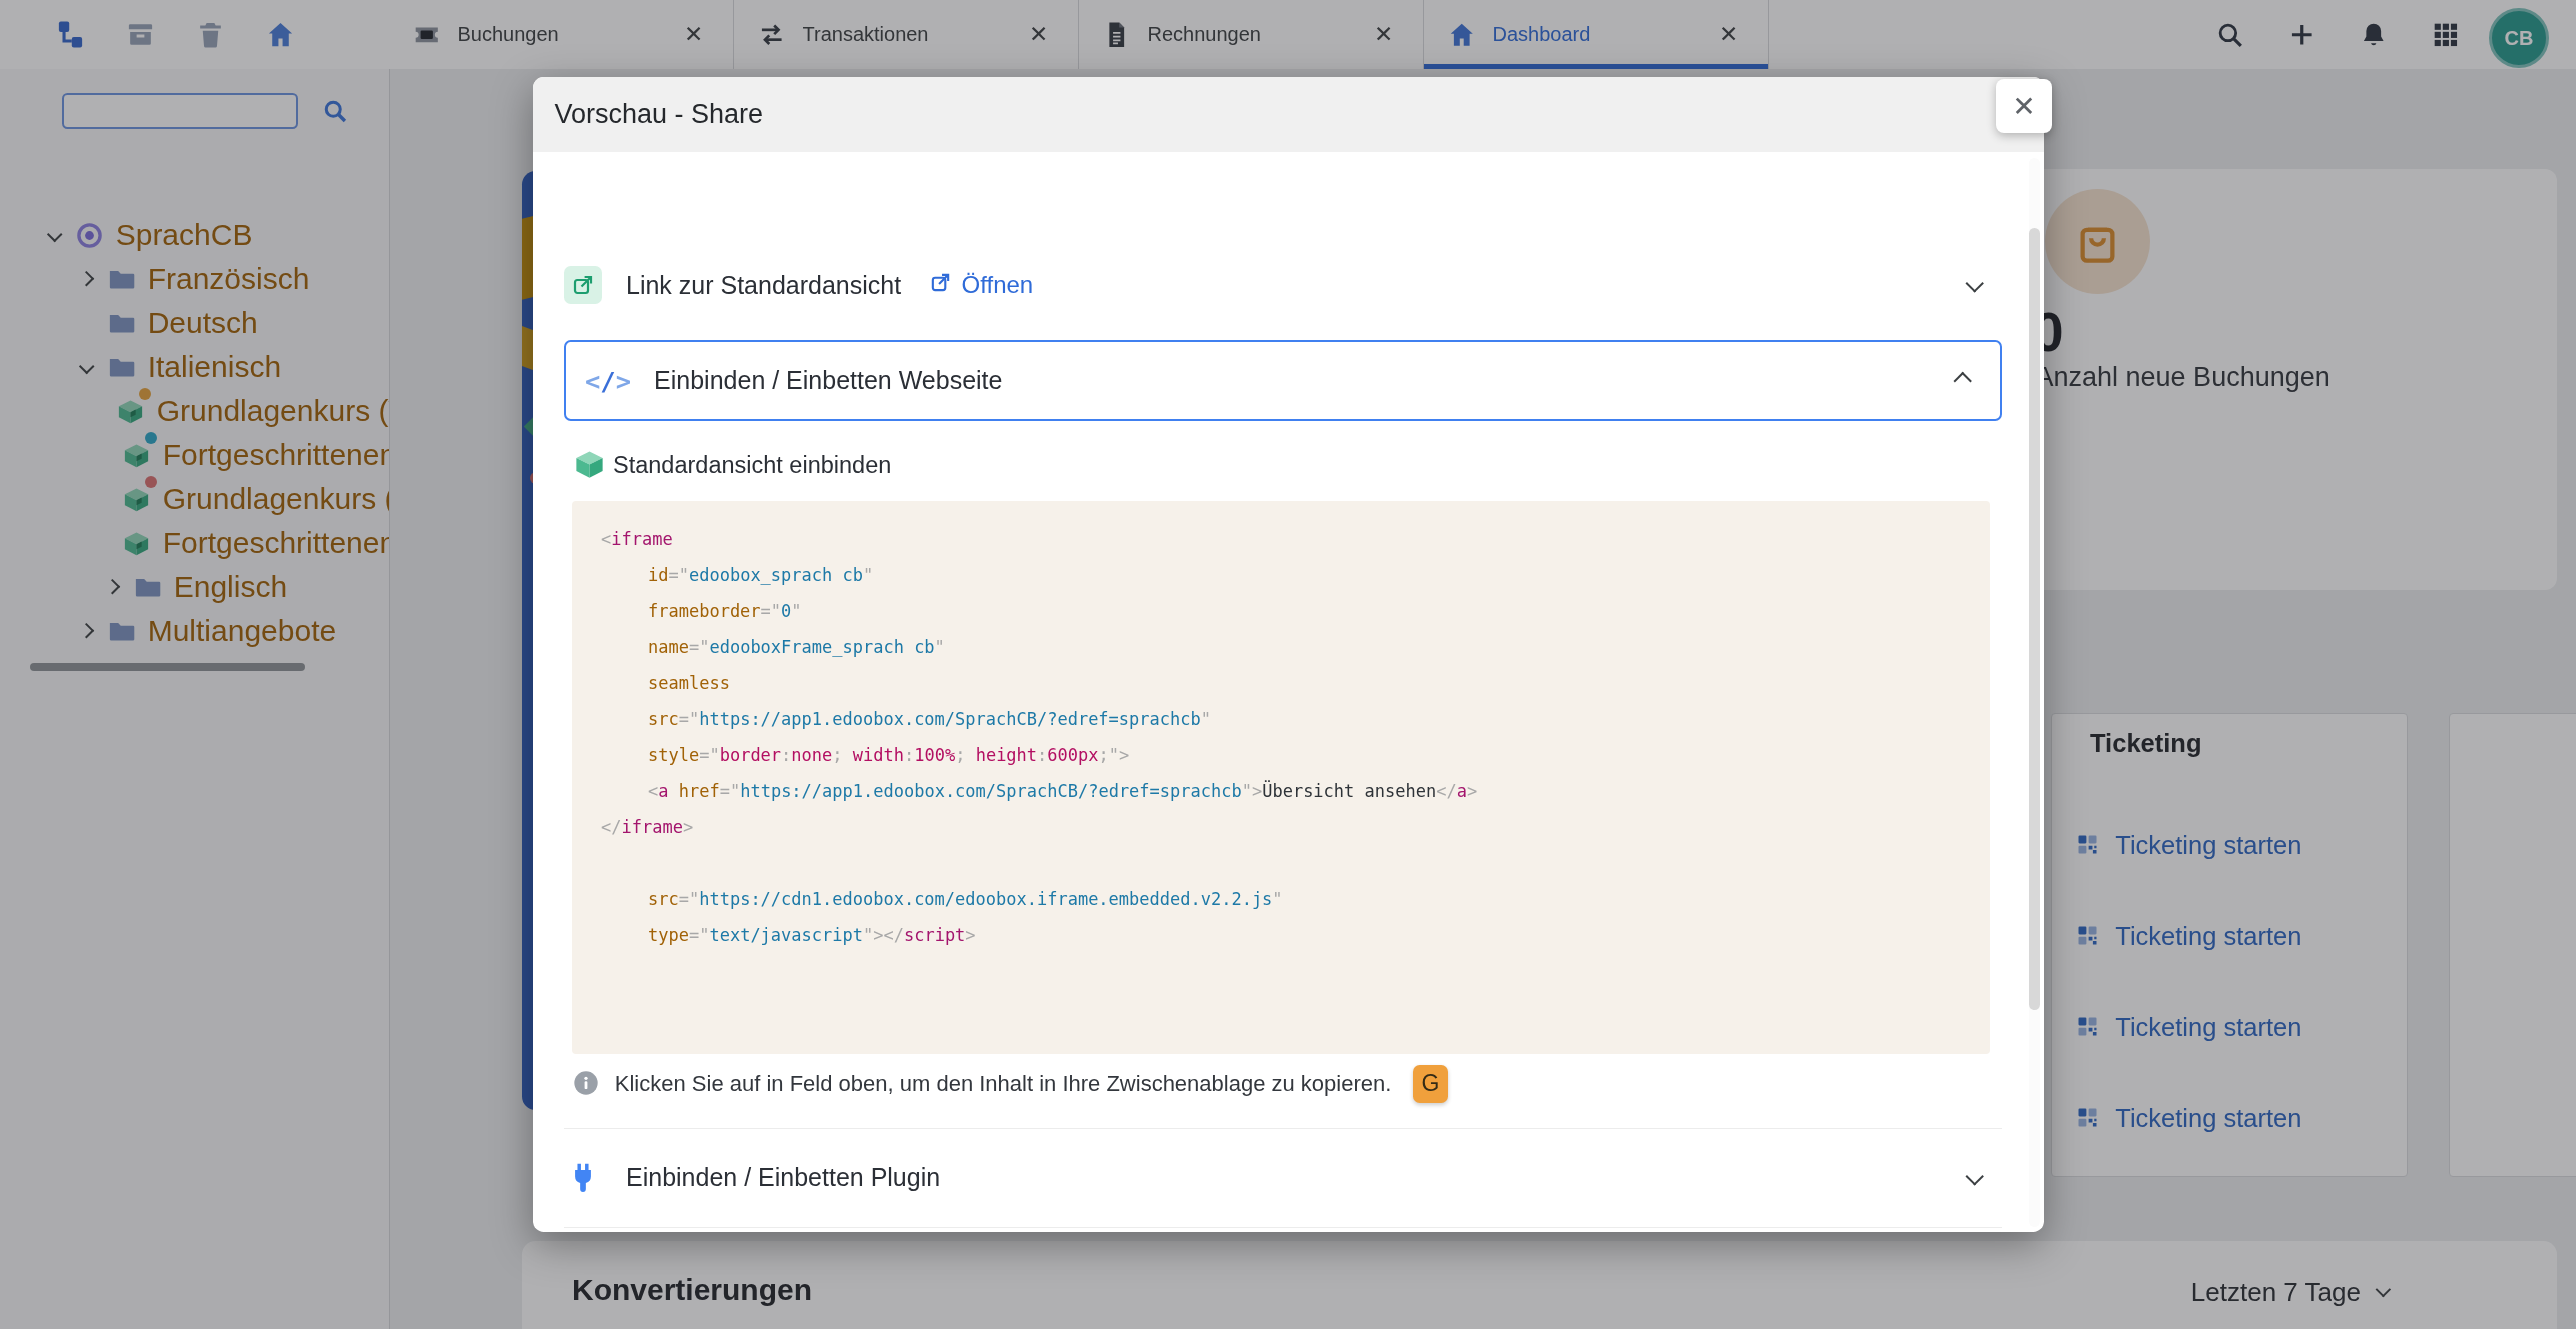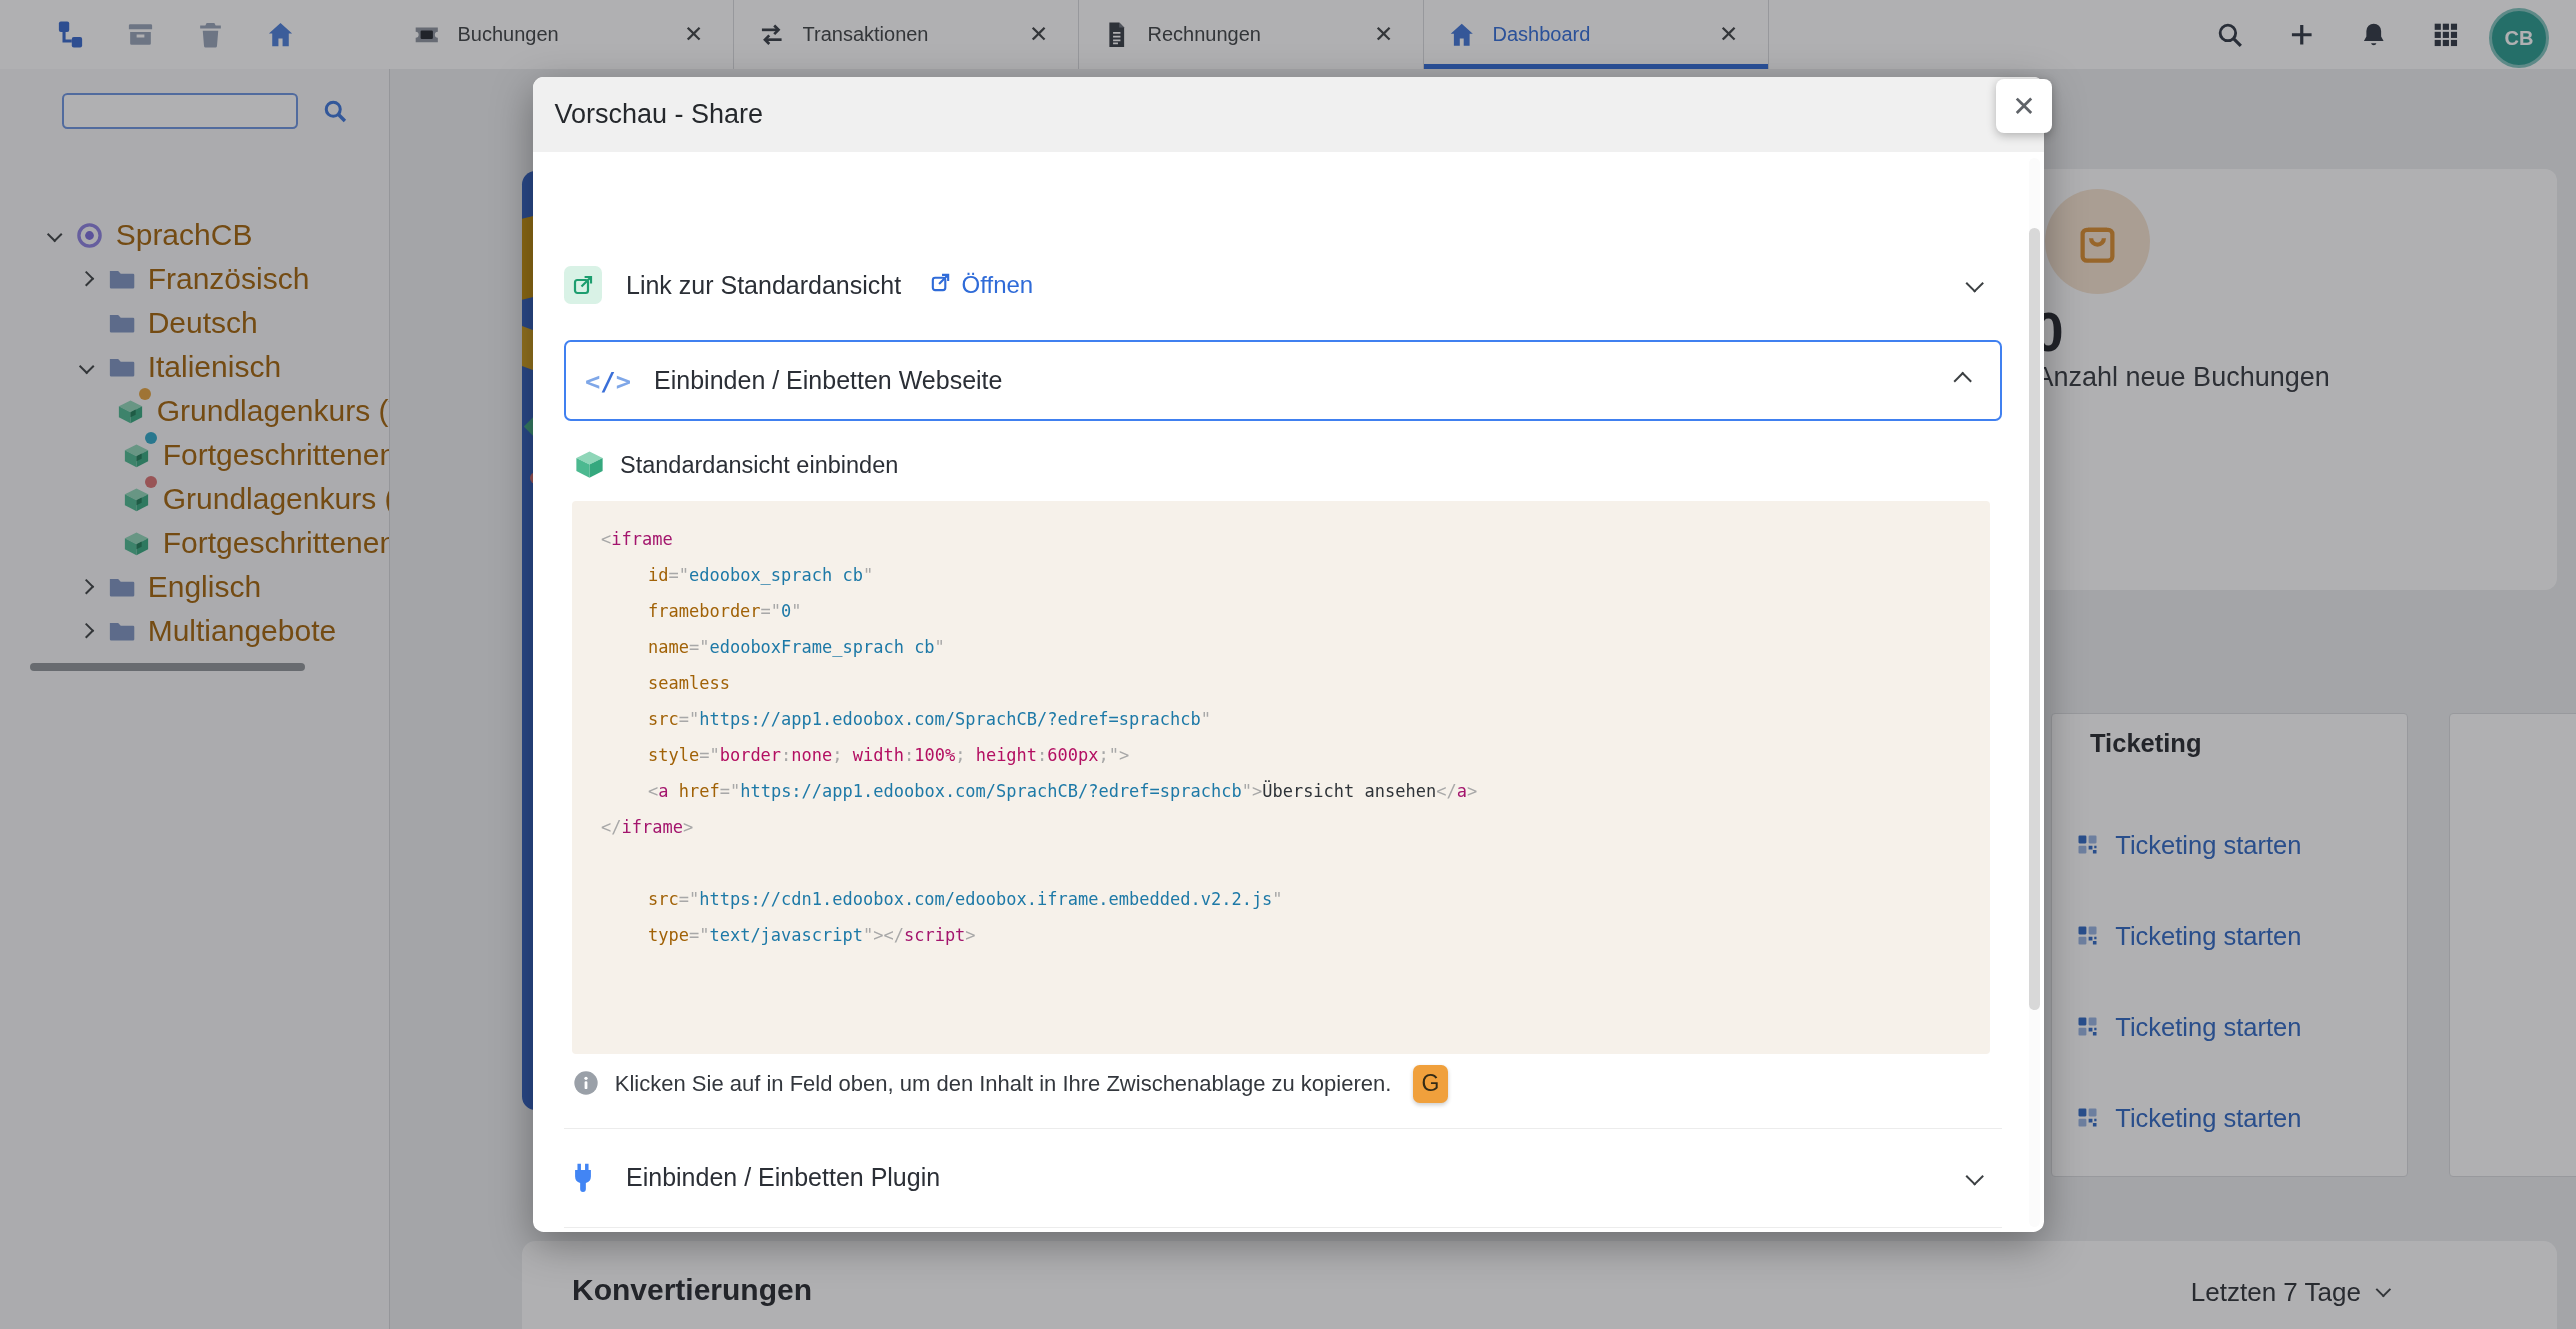--- a/index.html
+++ b/index.html
@@ -100,21 +100,21 @@
 
   #m-row-link{top:153px;height:110px;}
   #m-box{position:absolute;left:31px;right:42px;top:263px;height:81px;border:2.7px solid #4080f0;border-radius:6.7px;
     box-sizing:border-box;display:flex;align-items:center;padding:0 19px;cursor:pointer;}
   #m-box .code-glyph{font-family:"DejaVu Sans Mono",monospace;font-size:25.5px;font-weight:bold;margin-right:23px;white-space:nowrap;}
   #m-box .code-glyph .lt{color:#7fa7e8;} #m-box .code-glyph .sl{color:#3a6fd8;}
   #m-box .row-label{font-size:25px;font-weight:500;color:#2b2f36;}
   #m-box .spacer{flex:1;}
   #m-box .chv{border-color:#3c4043;width:11.4px;height:11.4px;border-width:2.3px;margin-right:12px;}
 
-  #m-sec-head{position:absolute;left:39px;top:370px;display:flex;align-items:center;gap:13px;}
+  #m-sec-head{position:absolute;left:39px;top:370px;display:flex;align-items:center;gap:6px;}
   #m-sec-head svg{width:35px;height:35px;}
   #m-sec-head .sec-label{font-size:23.5px;color:#2b2f36;}
 
   #m-code{position:absolute;left:39px;top:424px;width:1418px;height:553px;background:#f6f1ea;border-radius:4px;
     padding:20px 0 0 29px;box-sizing:border-box;cursor:pointer;}
   .code-line{height:36px;font-family:"DejaVu Sans Mono",monospace;font-size:17px;line-height:36px;white-space:pre;}
   .tok-p{color:#a8a8a8;} .tok-t{color:#a3156d;} .tok-a{color:#a16207;} .tok-v{color:#1d79a7;}
   .tok-c{color:#b30f62;} .tok-x{color:#2e3338;}
 
   #m-info{position:absolute;left:39px;top:985px;height:43px;display:flex;align-items:center;gap:14.8px;}
@@ -344,21 +344,21 @@
           <span class="t-ic">
             <svg viewBox="0 0 24 24" xmlns="http://www.w3.org/2000/svg">
               <path d="M12 3.5 21 8l-9 4.5L3 8z" fill="#8fd6b8"></path>
               <path d="M3 8l9 4.5V21L3 16.5z" fill="#4cb990"></path>
               <path d="M21 8l-9 4.5V21l9-4.5z" fill="#35a87e"></path>
               <path d="M12 12.5 16 10.5v4l-4 2z" fill="#1d7a55"></path>
             </svg>
           </span>
           <span class="t-label">Fortgeschrittenenkurs (Zu</span>
         </div>
-        <div class="tree-row" style="padding-left: 67px;">
+        <div class="tree-row" style="padding-left: 93px;">
           <span class="chvbox">
             <span class="chv right"></span>
           </span>
           <span class="t-ic">
             <svg viewBox="0 0 24 24" xmlns="http://www.w3.org/2000/svg">
               <path fill="#7d93c1" d="M3 5.5h6.4l2 2.1H21a.9.9 0 0 1 .9.9V18a1 1 0 0 1-1 1H4a1 1 0 0 1-1-1z"></path>
             </svg>
           </span>
           <span class="t-label">Englisch</span>
         </div>

